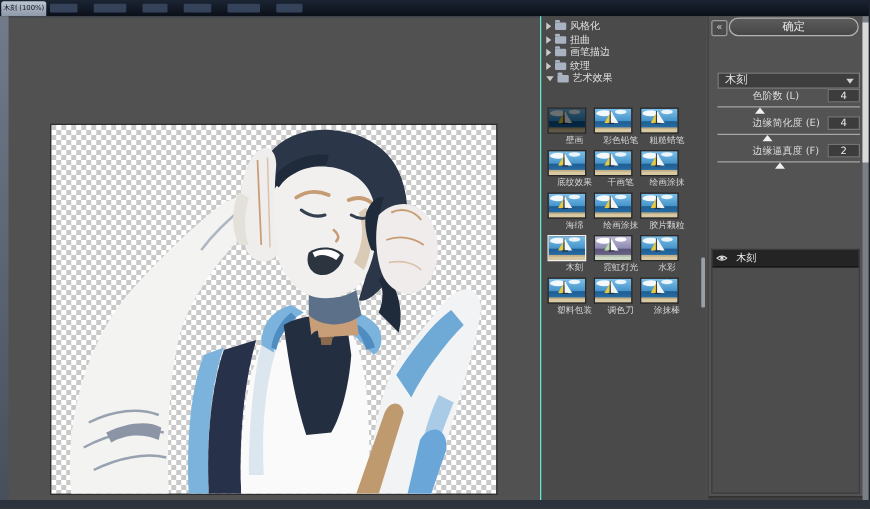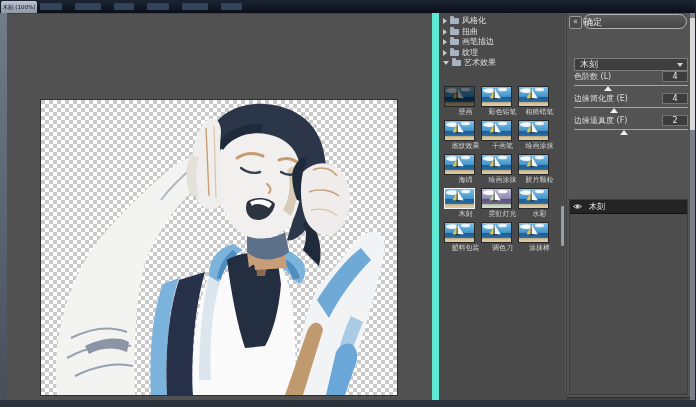--- a/index.html
+++ b/index.html
@@ -22,21 +22,21 @@
   
   .preview{position:absolute;left:7px;top:13px;width:425px;height:387px;
            background:#515151;border-top:1px solid #3d434d;box-sizing:border-box;}
   .canvas{position:absolute;left:33px;top:85px;width:356px;height:295px;
           border:1px solid #2e2e2e;
           background:conic-gradient(#ffffff 0 25%,#c9c9c9 0 50%,#ffffff 0 75%,#c9c9c9 0);
           background-size:8px 8px;}
   .canvas svg{position:absolute;left:0;top:0;}
   
   .browser{position:absolute;left:432px;top:13px;width:133px;height:387px;
-           background:#4a4a4a;border-left:7px solid #5eead4;box-sizing:border-box;}
+           background:#4a4a4a;border-left:1px solid #5eead4;box-sizing:border-box;}
   .cat-list{position:absolute;left:0;top:3px;width:133px;}
   .cat-row{display:flex;align-items:center;height:10.5px;padding-left:4px;gap:3px;}
   .caret{width:0;height:0;border-top:3px solid transparent;border-bottom:3px solid transparent;
          border-left:4px solid #c9c9c9;flex:none;}
   .caret.open{border-left:3.5px solid transparent;border-right:3.5px solid transparent;
               border-top:4px solid #c9c9c9;border-bottom:none;}
   .folder{width:9px;height:6px;background:#a9b2c0;border-radius:1px;position:relative;flex:none;}
   .folder::before{content:"";position:absolute;left:0;top:-2px;width:4px;height:2px;
                   background:#a9b2c0;border-radius:1px 1px 0 0;}
   .cat-label{font-size:8px;color:#e0e0e0;line-height:10px;white-space:nowrap;}
@@ -53,31 +53,31 @@
   .browser-scroll{position:absolute;right:1px;top:193px;width:3px;height:40px;
                   background:#9aa0a8;border-radius:1px;}
   
   .sidepanel{position:absolute;left:566px;top:13px;width:124px;height:394px;
              background:#535353;border-left:1px solid #404040;box-sizing:border-box;}
   .collapse-btn{position:absolute;left:2px;top:3px;width:11px;height:11px;border:1px solid #9a9a9a;
                 border-radius:2px;background:#4b4b4b;color:#ddd;font-size:8px;line-height:9px;
                 text-align:center;cursor:pointer;}
   .btn{position:absolute;left:16px;width:104px;height:15px;border:1px solid #b2b2b2;
        border-radius:8px;background:linear-gradient(#5c5c5c,#464646);color:#e9e9e9;
-       font-size:9px;text-align:left;line-height:14px;cursor:pointer;box-sizing:border-box;}
+       font-size:9px;text-align:center;line-height:14px;cursor:pointer;box-sizing:border-box;}
   .btn-ok{top:1px;} .btn-cancel{top:22px;}
   .select{position:absolute;left:7px;top:45px;width:114px;height:13px;background:#3e3e3e;
           border:1px solid #7c7c7c;box-sizing:border-box;color:#e4e4e4;font-size:9px;
           line-height:11px;padding-left:5px;cursor:pointer;}
   .dd-caret{position:absolute;right:4px;top:4px;width:0;height:0;
             border-left:3px solid transparent;border-right:3px solid transparent;
             border-top:4px solid #d2d2d2;}
   .sliders{position:absolute;left:7px;top:58px;width:114px;}
   .slider-row{position:relative;height:22px;}
-  .slider-label{font-size:8px;color:#dadada;line-height:12px;}
+  .slider-label{font-size:8px;color:#dadada;line-height:12px;margin-left:28px;}
   .slider-value{position:absolute;right:0;top:0;width:26px;height:11px;background:#3c3c3c;
                 border:1px solid #747474;box-sizing:border-box;color:#e8e8e8;font-size:8px;
                 text-align:center;line-height:9px;}
   .slider-track{position:absolute;left:0;right:0;top:14px;height:1px;background:#a5a5a5;}
   .slider-thumb{position:absolute;top:15px;width:0;height:0;margin-left:-4px;
                 border-left:4px solid transparent;border-right:4px solid transparent;
                 border-bottom:5px solid #f0f0f0;cursor:pointer;}
   .layers-panel{position:absolute;left:2px;top:186px;width:119px;height:196px;
                 background:#4d4d4d;border:1px solid #3c3c3c;box-sizing:border-box;}
   .layer-row{display:flex;align-items:center;height:13px;background:#242424;

